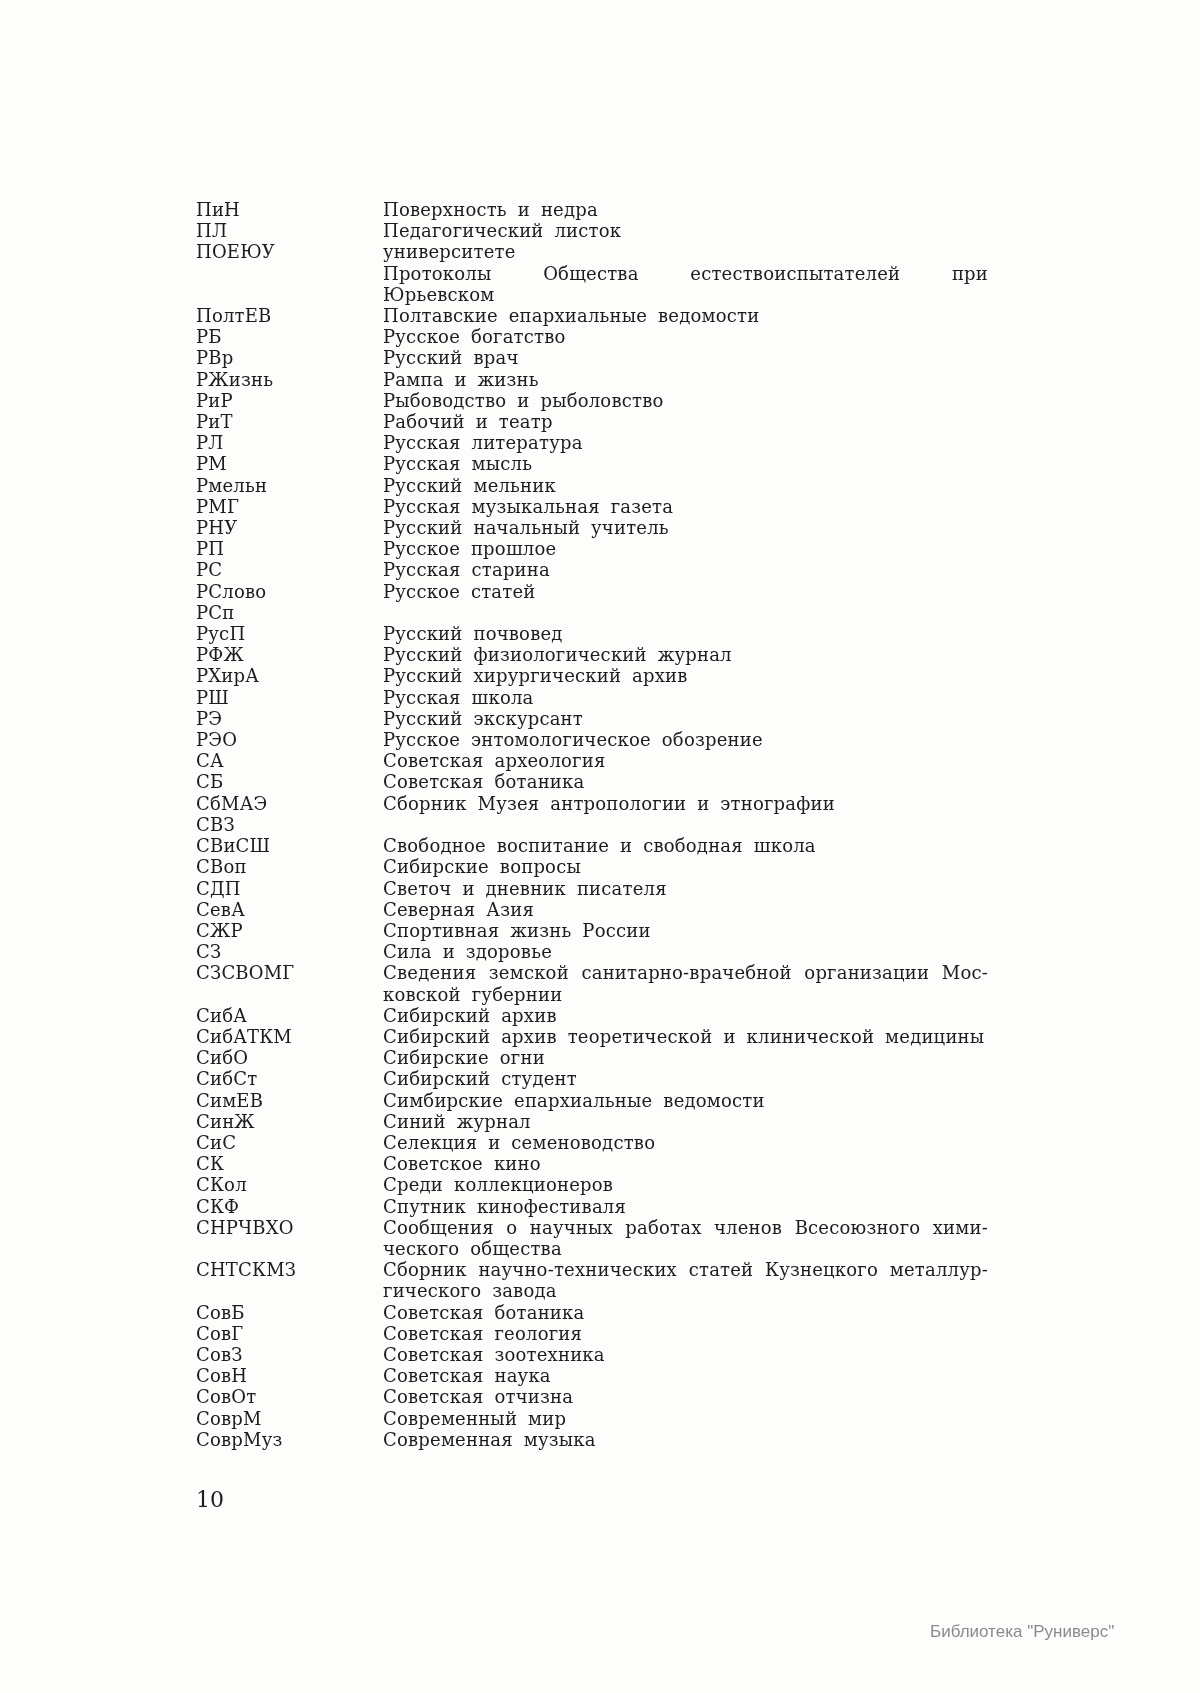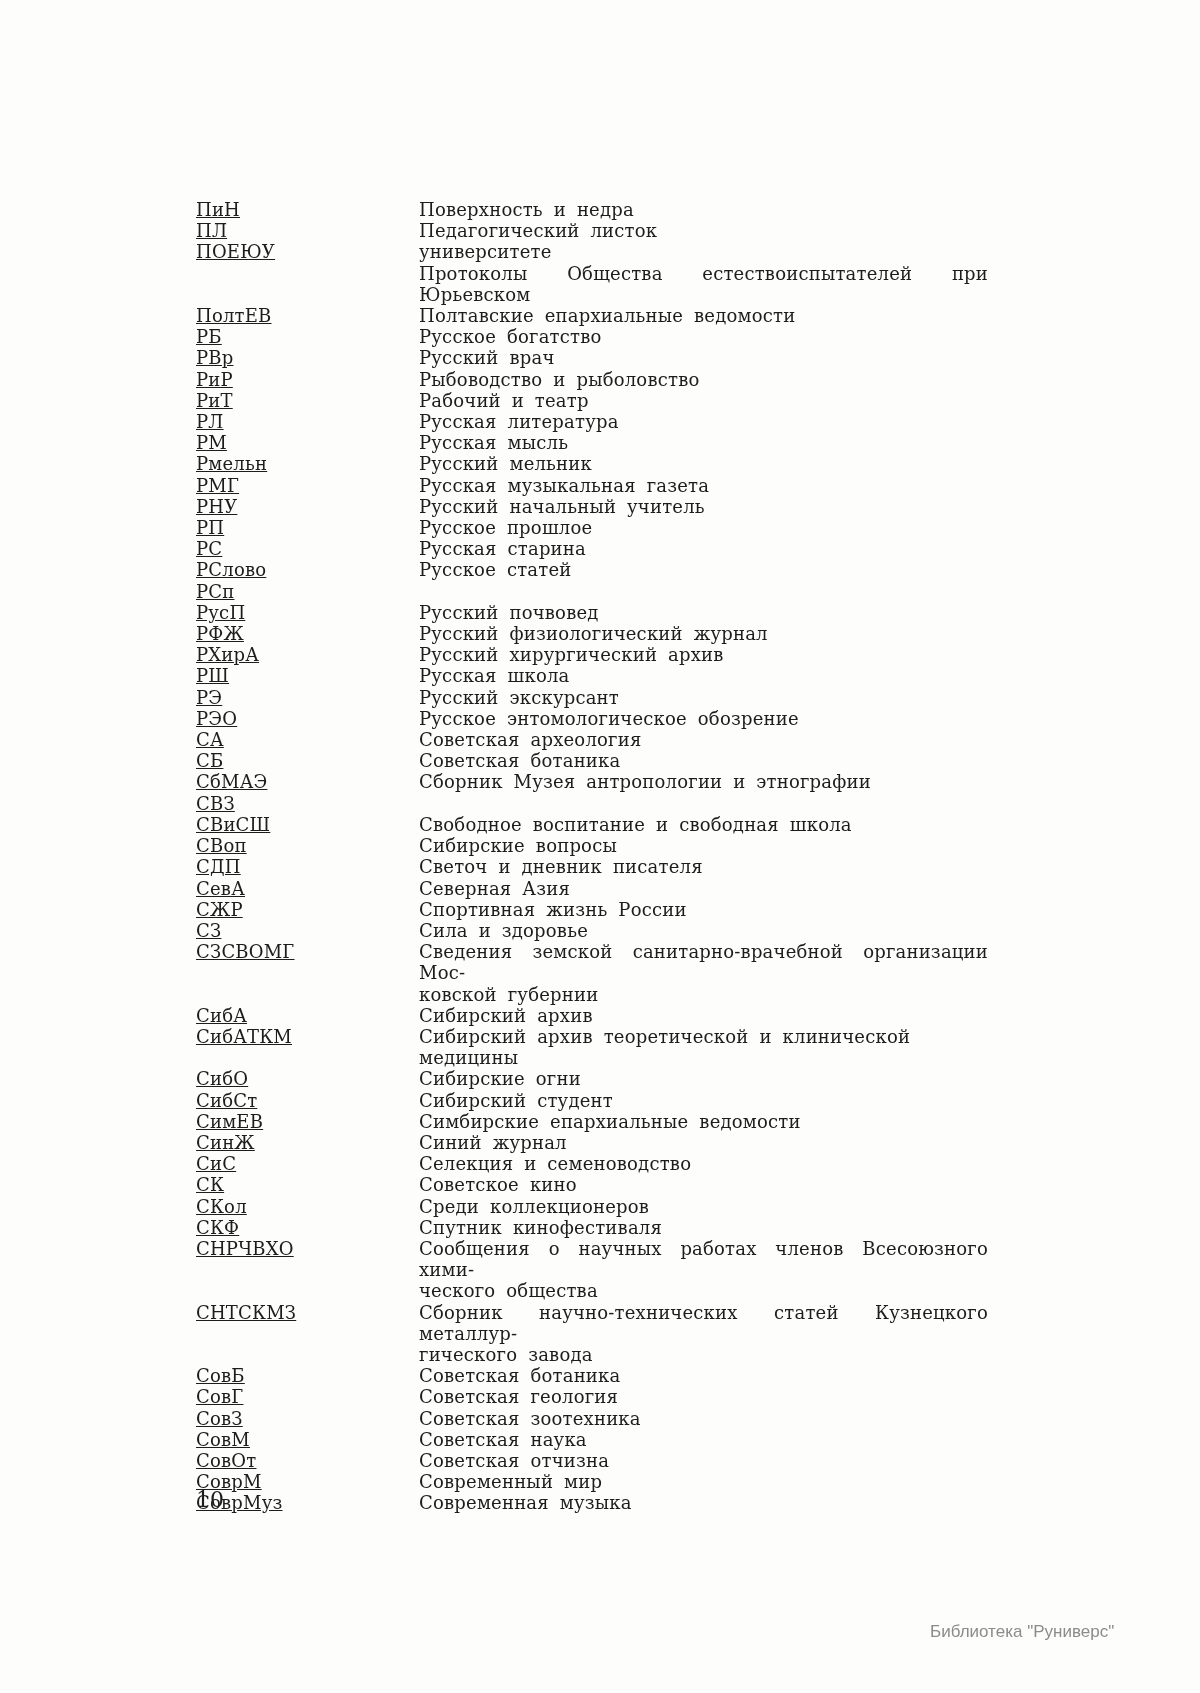--- a/index.html
+++ b/index.html
@@ -26,30 +26,28 @@
     letter-spacing: 0.2px;
   }
   .entry {
     display: flex;
     align-items: flex-start;
   }
   .abbr {
     flex: 0 0 187px;
     width: 187px;
     white-space: nowrap;
-    text-decoration: underline;
   }
   .desc {
     flex: 0 0 605px;
     width: 605px;
     word-spacing: 5px;
   }
   .desc .line {
     text-align: left;
-    margin-left: 36px;
   }
   .desc .line.justify {
     text-align: justify;
     text-align-last: justify;
   }
   .page-number {
     position: absolute;
     left: 196px;
     top: 1489px;
     font-size: 22px;
@@ -106,20 +104,26 @@
         </span>
   </div>
 
   <div class="entry">
     <span class="abbr">РВр</span>
     <span class="desc">
           <div class="line">Русский врач</div>
         </span>
   </div>
 
+  <div class="entry">
+    <span class="abbr">РЖизнь</span>
+    <span class="desc">
+          <div class="line">Рампа и жизнь</div>
+        </span>
+  </div>
 
 
   <div class="entry">
     <span class="abbr">РиР</span>
     <span class="desc">
           <div class="line">Рыбоводство и рыболовство</div>
         </span>
   </div>
 
   <div class="entry">
@@ -408,21 +412,21 @@
 
   <div class="entry">
     <span class="abbr">СовЗ</span>
     <span class="desc">
           <div class="line">Советская зоотехника</div>
         </span>
   </div>
 
 
   <div class="entry">
-    <span class="abbr">СовМ</span>
+    <span class="abbr">СовН</span>
     <span class="desc">
           <div class="line">Советская наука</div>
         </span>
   </div>
 
   <div class="entry">
     <span class="abbr">СовОт</span>
     <span class="desc">
           <div class="line">Советская отчизна</div>
         </span>

